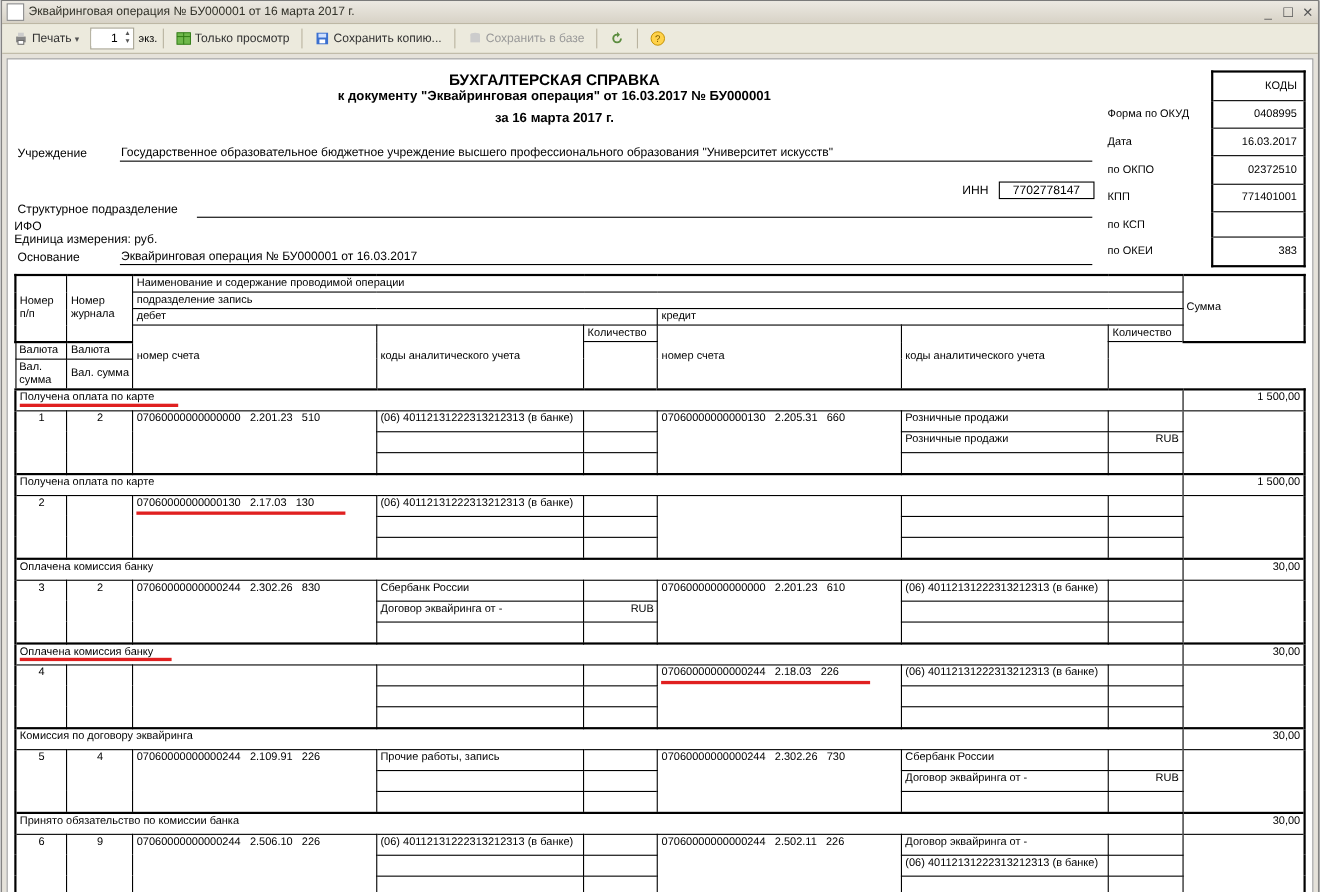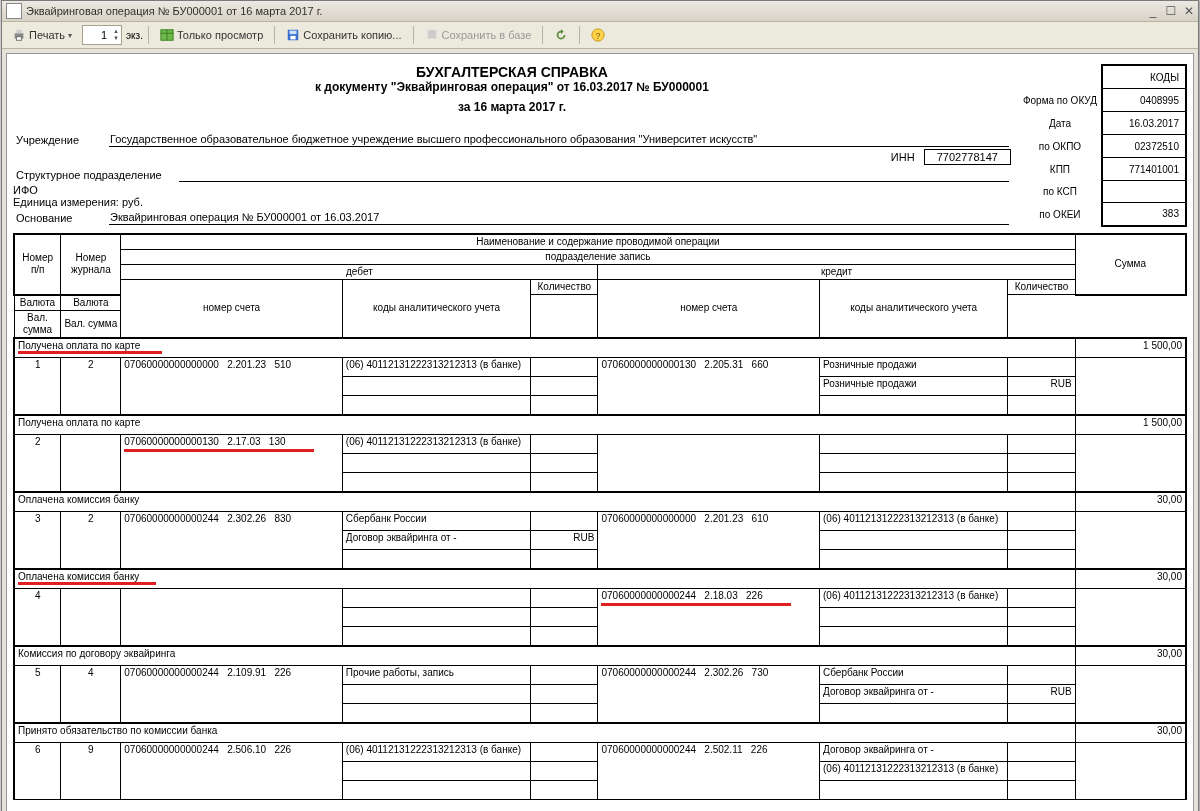--- a/index.html
+++ b/index.html
@@ -19,25 +19,25 @@
 .sep{width:1px;height:18px;background:#b9b39f;margin:0 3px}
 .page-wrap{padding:4px;background:#e5e2da}
 .page{background:#fff;border:1px solid #999;padding:10px 6px 10px 6px;overflow:auto;height:752px;position:relative}
 .doc{font-size:11px;color:#000}
 .h1{font-size:14px;font-weight:bold;text-align:center}
 .h2{font-size:12px;font-weight:bold;text-align:center}
 .hdr-row{display:flex}
 .hdr-left{flex:1}
 .codes{border-collapse:collapse}
 .codes td{border:1px solid #000;font-size:10px;text-align:right;padding:1px 6px;min-width:70px}
-.codes .lab{border:none;text-align:center;padding-right:4px}
+.codes .lab{border:none;text-align:left;padding-right:20px}
 .uline{border-bottom:1px solid #000}
 .inn-box{display:inline-block;border:1px solid #000;padding:1px 12px;margin-left:6px}
 .grid{border-collapse:collapse;width:100%;margin-top:6px}
-.grid th{border:1px solid #000;font-weight:normal;font-size:10px;padding:1px 3px;text-align:center;line-height:12px}
+.grid th{border:1px solid #000;font-weight:normal;font-size:10px;padding:1px 3px;text-align:left;line-height:12px}
 .bold-top{border-top:2px solid #000 !important}
 .bold-bottom{border-bottom:2px solid #000 !important}
 .bold-left{border-left:2px solid #000 !important}
 .bold-right{border-right:2px solid #000 !important}
 .data td{border:1px solid #000;font-size:10px;padding:1px 3px;height:16px;vertical-align:top}
 .num{text-align:center}
 .right{text-align:right}
 .red-line{height:3px;background:#e02020}
 .lbl{font-size:11px}
 .small{font-size:10px}
@@ -125,21 +125,21 @@
             <div class="h2">к документу "Эквайринговая операция" от 16.03.2017 № БУ000001</div>
             <div class="h2" style="margin-top:6px">за 16 марта 2017 г.</div>
             <table style="width:100%;margin-top:16px">
                 <tbody>
                   <tr>
               <td class="lbl" style="width:90px">Учреждение</td>
               <td class="uline">Государственное образовательное бюджетное учреждение высшего профессионального образования "Университет искусств"</td>
             </tr>
                 </tbody>
               </table>
-            <div style="text-align:right;margin-top:0">
+            <div style="text-align:right;margin-top:16px">
               <span class="lbl">ИНН</span>
               <span class="inn-box">7702778147</span>
             </div>
             <table style="width:100%">
                 <tbody>
                   <tr>
                     <td class="lbl" style="width:160px">Структурное подразделение</td>
                     <td class="uline">&nbsp;</td>
                   </tr>
                 </tbody>

